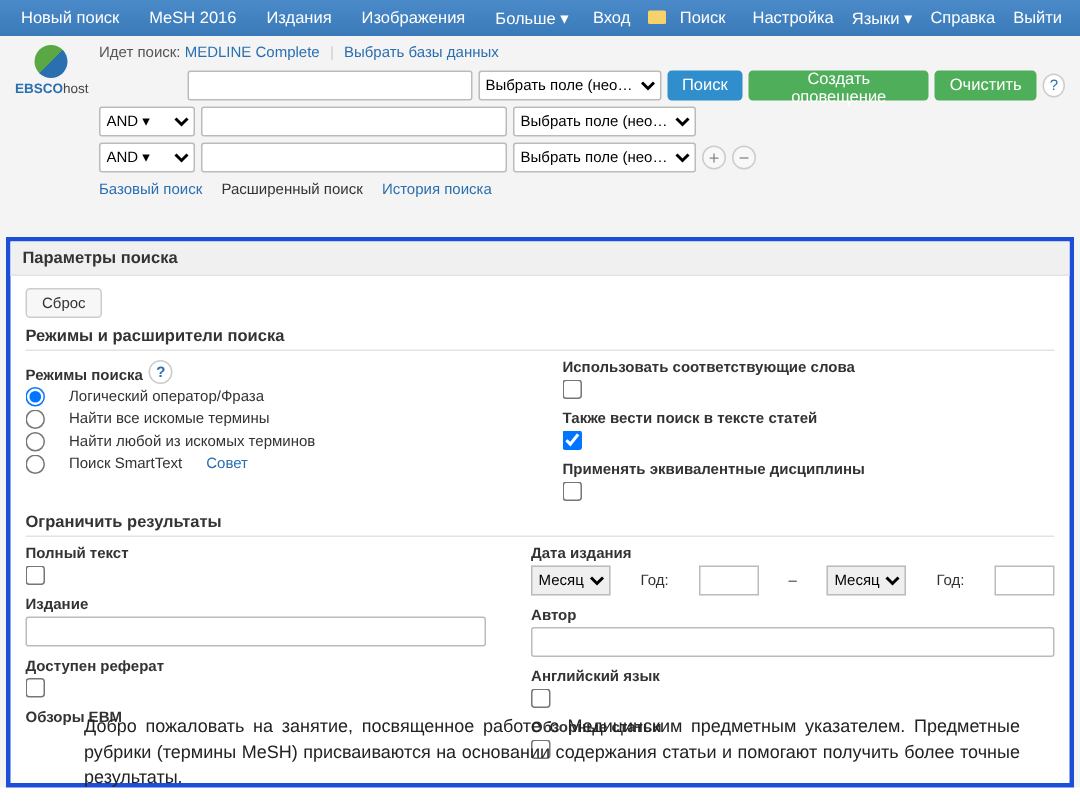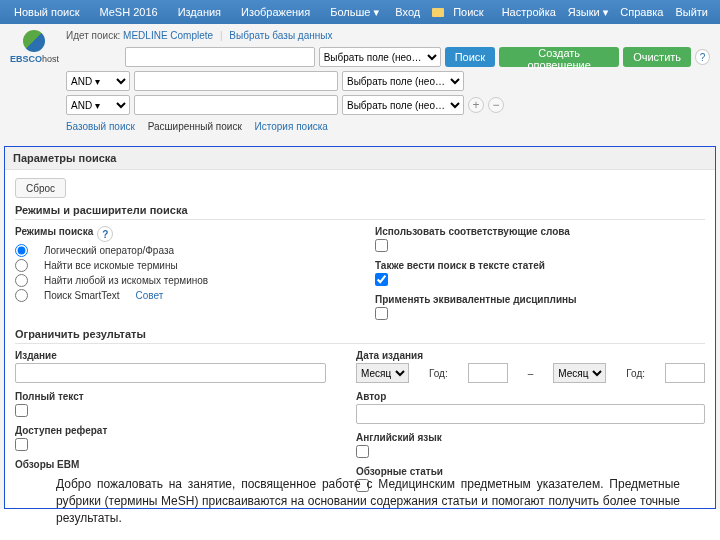--- a/index.html
+++ b/index.html
@@ -31,30 +31,30 @@
 .btn{height:20px;border:none;border-radius:3px;color:#fff;font-size:11px;padding:0 10px;cursor:pointer}
 .btn-search{background:#2f8ecb}
 .btn-alert{background:#4fae5a}
 .btn-clear{background:#4fae5a}
 .help-icon{width:16px;height:16px;border:1px solid #ccc;border-radius:50%;display:inline-flex;align-items:center;justify-content:center;color:#2a6fb0;font-size:10px;background:#fff;cursor:pointer}
 .addrem{width:16px;height:16px;border:1px solid #ccc;border-radius:50%;display:inline-flex;align-items:center;justify-content:center;color:#888;background:#f8f8f8;font-size:12px;cursor:pointer}
 .subnav{font-size:10px;padding:2px 0 6px 0}
 .subnav span{margin-right:10px}
 .subnav .link{color:#2a6fb0;cursor:pointer}
 .subnav .active{color:#333}
-.options{background:#fff;margin:4px 4px;border:1px solid #1d4ed8}
+.options{background:#fff;margin:16px 4px;border:3px solid #1d4ed8}
 .opt-title{background:#f0f0f0;border-bottom:1px solid #e3e3e3;padding:5px 8px;font-size:11px;color:#333;font-weight:bold}
 .opt-body{padding:8px 10px}
 .reset-row{display:flex;justify-content:flex-start;margin-bottom:6px}
 .btn-reset{background:#f7f7f7;border:1px solid #ccc;color:#333;height:20px;font-size:10px;padding:0 10px;border-radius:3px;cursor:pointer}
 .section-title{font-size:11px;color:#333;font-weight:bold;border-bottom:1px solid #e3e3e3;padding-bottom:3px;margin-bottom:6px}
 .cols{display:flex;gap:30px}
 .col{flex:1}
 .fieldgrp{margin-bottom:8px}
-.flabel{font-weight:bold;font-size:10px;color:#333;margin-bottom:2px;display:flex;align-items:flex-start;gap:4px}
+.flabel{font-weight:bold;font-size:10px;color:#333;margin-bottom:2px;display:flex;align-items:flex-end;gap:4px}
 .radio-row,.check-row{font-size:10px;color:#333;display:flex;align-items:center;gap:16px;margin-bottom:2px}
 .txt-wide{width:100%;height:20px;border:1px solid #bbb;border-radius:2px}
 .date-row{display:flex;align-items:center;gap:20px;font-size:10px}
 .date-row select{height:20px;border:1px solid #bbb;font-size:10px}
 .date-row input{width:40px;height:20px;border:1px solid #bbb}
 .hint{color:#2a6fb0;cursor:pointer}
 .caption{position:absolute;left:56px;right:40px;top:476px;font-size:12px;color:#222;line-height:1.4;text-align:justify}
 </style>
 </head>
 <body>
@@ -176,28 +176,28 @@
                   <input type="checkbox" style="">
                 </div>
         </div>
       </div>
     </div>
 
     <div class="section-title">Ограничить результаты</div>
     <div class="cols">
       <div class="col">
         <div class="fieldgrp">
+          <div class="flabel">Полный текст</div>
+          <div class="check-row">
+                  <input type="checkbox" style="">
+                </div>
+        </div>
+        <div class="fieldgrp">
           <div class="flabel">Издание</div>
           <input type="text" class="txt-wide" style="">
-        </div>
-        <div class="fieldgrp">
-          <div class="flabel">Полный текст</div>
-          <div class="check-row">
-                  <input type="checkbox" style="">
-                </div>
         </div>
         <div class="fieldgrp">
           <div class="flabel">Доступен реферат</div>
           <div class="check-row">
                   <input type="checkbox" style="">
                 </div>
         </div>
         <div class="fieldgrp">
           <div class="flabel">Обзоры EBM</div>
         </div>

